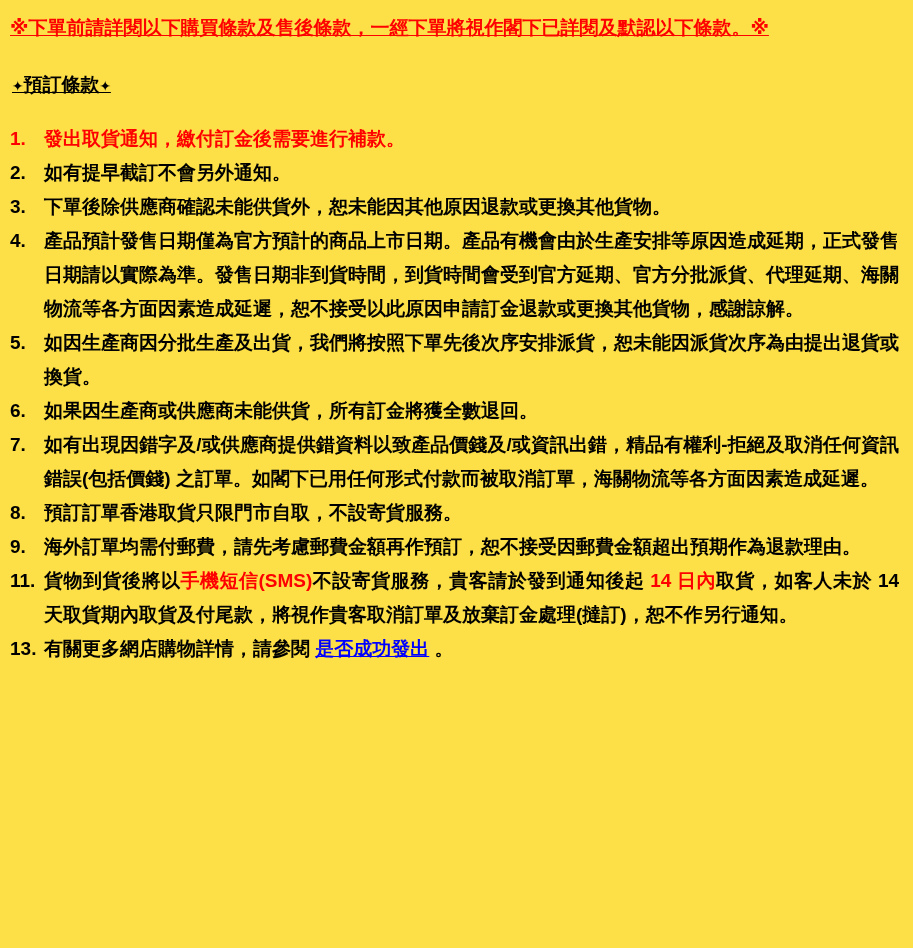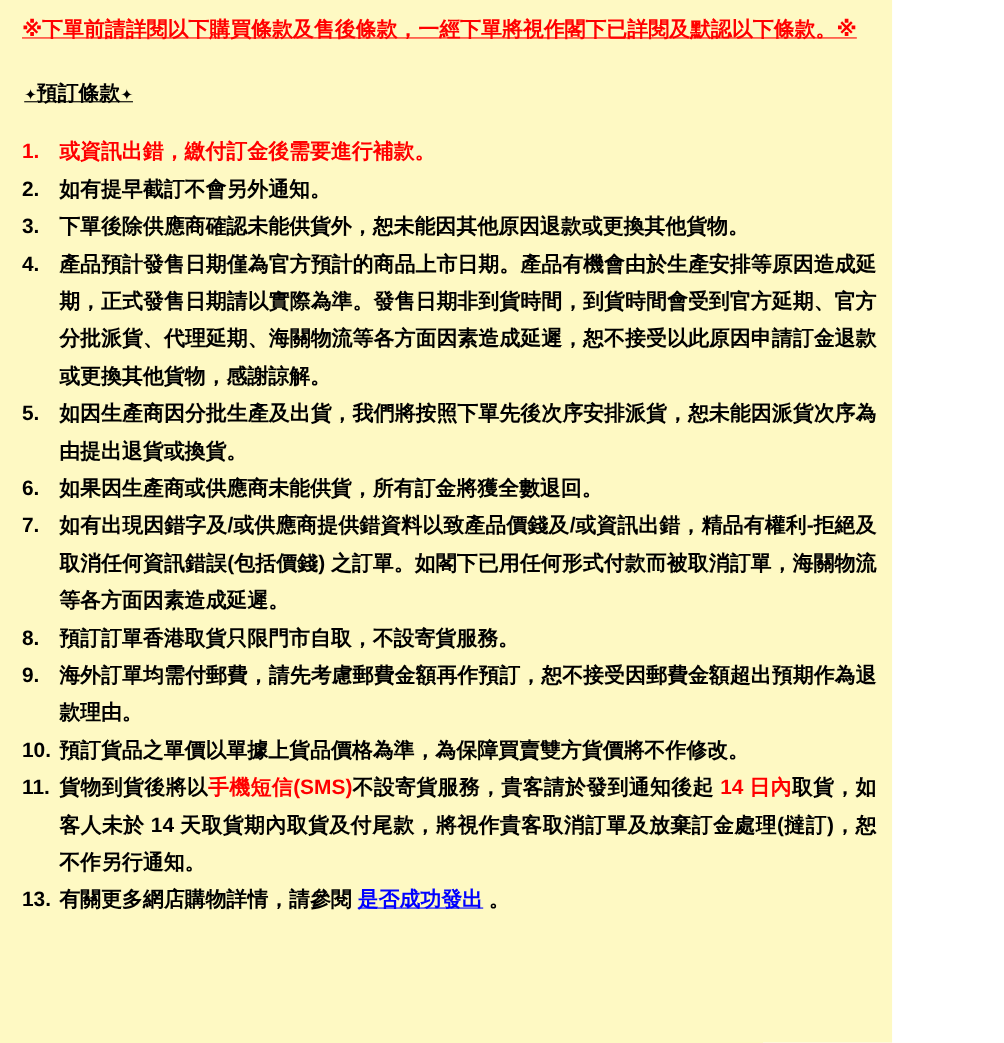--- a/index.html
+++ b/index.html
@@ -6,25 +6,25 @@
     margin: 0;
     padding: 0;
     background: #ffffff;
   }
   body {
     font-family: "Liberation Sans", "DejaVu Sans", sans-serif;
     font-weight: bold;
     color: #000000;
   }
   .page {
-    width: 811px;
+    width: 913px;
     min-height: 948px;
     box-sizing: border-box;
-    padding: 12px 14px 10px 20px;
-    background: #fef9c3;
+    padding: 12px 14px 10px 10px;
+    background: #fde047;
   }
   .title {
     color: #ff0000;
     font-size: 19px;
     line-height: 1.45;
     text-decoration: underline;
     margin: 2px 0 0 0;
     font-weight: bold;
   }
   .section-heading {
@@ -67,21 +67,21 @@
 <body>
 
 <div class="page">
   <div class="title">※下單前請詳閱以下購買條款及售後條款，一經下單將視作閣下已詳閱及默認以下條款。※</div>
 
   <div class="section-heading">✦預訂條款✦</div>
 
   <div class="terms">
       <div class="term red">
         <span class="term-number">1.</span>
-        <span class="term-text"><span>或資訊出錯，繳付訂金後需要進行補款。</span></span>
+        <span class="term-text"><span>發出取貨通知，繳付訂金後需要進行補款。</span></span>
       </div>
       <div class="term">
         <span class="term-number">2.</span>
         <span class="term-text"><span>如有提早截訂不會另外通知。</span></span>
       </div>
       <div class="term">
         <span class="term-number">3.</span>
         <span class="term-text"><span>下單後除供應商確認未能供貨外，恕未能因其他原因退款或更換其他貨物。</span></span>
       </div>
       <div class="term">
@@ -102,24 +102,20 @@
       </div>
       <div class="term">
         <span class="term-number">8.</span>
         <span class="term-text"><span>預訂訂單香港取貨只限門市自取，不設寄貨服務。</span></span>
       </div>
       <div class="term">
         <span class="term-number">9.</span>
         <span class="term-text"><span>海外訂單均需付郵費，請先考慮郵費金額再作預訂，恕不接受因郵費金額超出預期作為退款理由。</span></span>
       </div>
       <div class="term">
-        <span class="term-number">10.</span>
-        <span class="term-text"><span>預訂貨品之單價以單據上貨品價格為準，為保障買賣雙方貨價將不作修改。</span></span>
-      </div>
-      <div class="term">
         <span class="term-number">11.</span>
         <span class="term-text"><span>貨物到貨後將以</span><span class="seg-red-underline">手機短信(SMS)</span><span>不設寄貨服務，貴客請於發到通知後起 </span><span class="seg-red-underline">14 日內</span><span>取貨，如客人未於 14 天取貨期內取貨及付尾款，將視作貴客取消訂單及放棄訂金處理(撻訂)，恕不作另行通知。</span></span>
       </div>
       <div class="term">
         <span class="term-number">13.</span>
         <span class="term-text"><span>有關更多網店購物詳情，請參閱 </span><span class="seg-link">是否成功發出</span><span> 。</span></span>
       </div>
     </div>
 </div>
 

